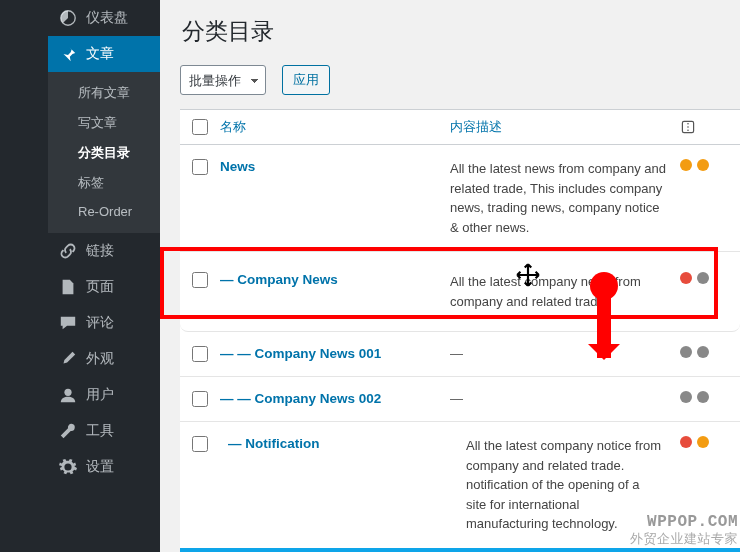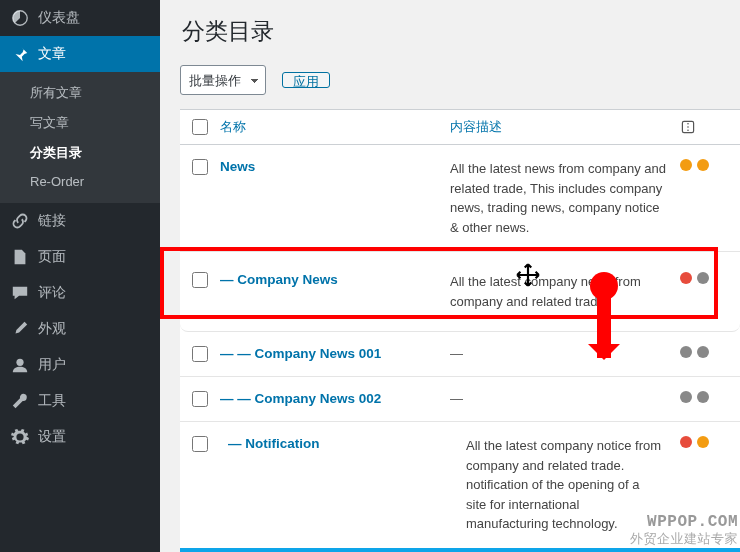--- a/index.html
+++ b/index.html
@@ -1,36 +1,36 @@
 <!DOCTYPE html>
 <html><head>
 <meta charset="utf-8">
 <style>
   * { box-sizing: border-box; margin: 0; padding: 0; }
   html, body { width: 740px; height: 552px; overflow: hidden; font-family: -apple-system, "Segoe UI", "Microsoft YaHei", sans-serif; font-size: 13px; color: #444; }
   body { background: #f1f1f1; display: flex; }
 
   
-  .sidebar { width: 160px; background: #23282d; color: #eee; display: flex; flex-direction: column; font-size: 14px; }
+  .sidebar { width: 160px; background: #23282d; color: #eee; display: flex; flex-direction: column; font-size: 14px; padding-left: 48px; }
   .menu-item { display: flex; align-items: center; gap: 8px; padding: 8px 10px; color: rgba(240,245,250,.7); cursor: pointer; }
   .menu-item.top { background: #23282d; }
   .menu-item.active { background: #0073aa; color: #fff; font-weight: 500; position: relative; }
   .menu-item.active::after { content: ""; position: absolute; right: -8px; top: 50%; margin-top: -8px; border: 8px solid transparent; border-right-color: #f1f1f1; }
   .submenu { background: #32373c; padding: 6px 0 8px; }
   .sub-item { padding: 6px 10px 6px 30px; color: rgba(240,245,250,.7); font-size: 13px; cursor: pointer; }
   .sub-item.current { color: #fff; font-weight: 600; }
   .ico { width: 20px; height: 20px; display: inline-flex; align-items: center; justify-content: center; }
   .sidebar svg { width: 18px; height: 18px; fill: currentColor; }
 
   
   .main { flex: 1; padding: 10px 0 0 20px; position: relative; }
   h1 { font-size: 23px; font-weight: 400; color: #23282d; margin: 6px 0 18px 2px; }
   .tablenav { display: flex; gap: 16px; margin-bottom: 14px; align-items: center; }
   select { height: 30px; border: 1px solid #7e8993; border-radius: 3px; padding: 0 24px 0 8px; font-size: 13px; background: #fff; color:#32373c; -webkit-appearance: none; appearance: none; background-image: linear-gradient(45deg, transparent 50%, #555 50%), linear-gradient(135deg, #555 50%, transparent 50%); background-position: right 10px top 13px, right 6px top 13px; background-size: 4px 4px, 4px 4px; background-repeat: no-repeat; }
-  .btn { height: 16px; border: 1px solid #0071a1; background: #f3f5f6; color: #0071a1; border-radius: 3px; padding: 0 10px; font-size: 13px; cursor: pointer; }
+  .btn { height: 30px; border: 1px solid #0071a1; background: #f3f5f6; color: #0071a1; border-radius: 3px; padding: 0 10px; font-size: 13px; cursor: pointer; }
 
   .table { width: 100%; border-top: 1px solid #ccd0d4; border-bottom: 5px solid #0ea5e9; background: #fff; }
   .thead { display: flex; align-items: center; border-bottom: 1px solid #ccd0d4; padding: 8px 0; }
   .col-cb { width: 40px; display:flex; align-items:center; justify-content:center; }
   .col-name { width: 230px; color:#0073aa; font-weight:400; }
   .col-desc { flex: 1; color:#0073aa; font-weight:400; padding-right:10px; }
   .col-ind { width: 60px; display:flex; gap:6px; align-items:center; justify-content:flex-start; }
   .thead .col-ind svg { width:16px; height:16px; fill:#555; }
   .thead a { cursor:pointer; }
   input[type="checkbox"] { width:16px; height:16px; border:1px solid #7e8993; border-radius:3px; }
@@ -75,20 +75,21 @@
         <svg viewBox="0 0 20 20">
           <path d="M11 2l7 7-3 1-3 3 1 5-4-4-6 6 6-6-4-4 5 1 3-3 1-3z"></path>
         </svg>
       </span>
     <span>文章</span>
   </div>
   <div class="submenu">
     <div class="sub-item">所有文章</div>
     <div class="sub-item">写文章</div>
     <div class="sub-item current">分类目录</div>
+    <div class="sub-item">标签</div>
     <div class="sub-item">Re-Order</div>
   </div>
   <div class="menu-item">
       <span class="ico">
         <svg viewBox="0 0 20 20">
           <path d="M8 12a4 4 0 010-6l2-2a4 4 0 116 6l-1 1M12 8a4 4 0 010 6l-2 2a4 4 0 11-6-6l1-1" fill="none" stroke="currentColor" stroke-width="2"></path>
         </svg>
       </span>
       <span>链接</span>
     </div>

